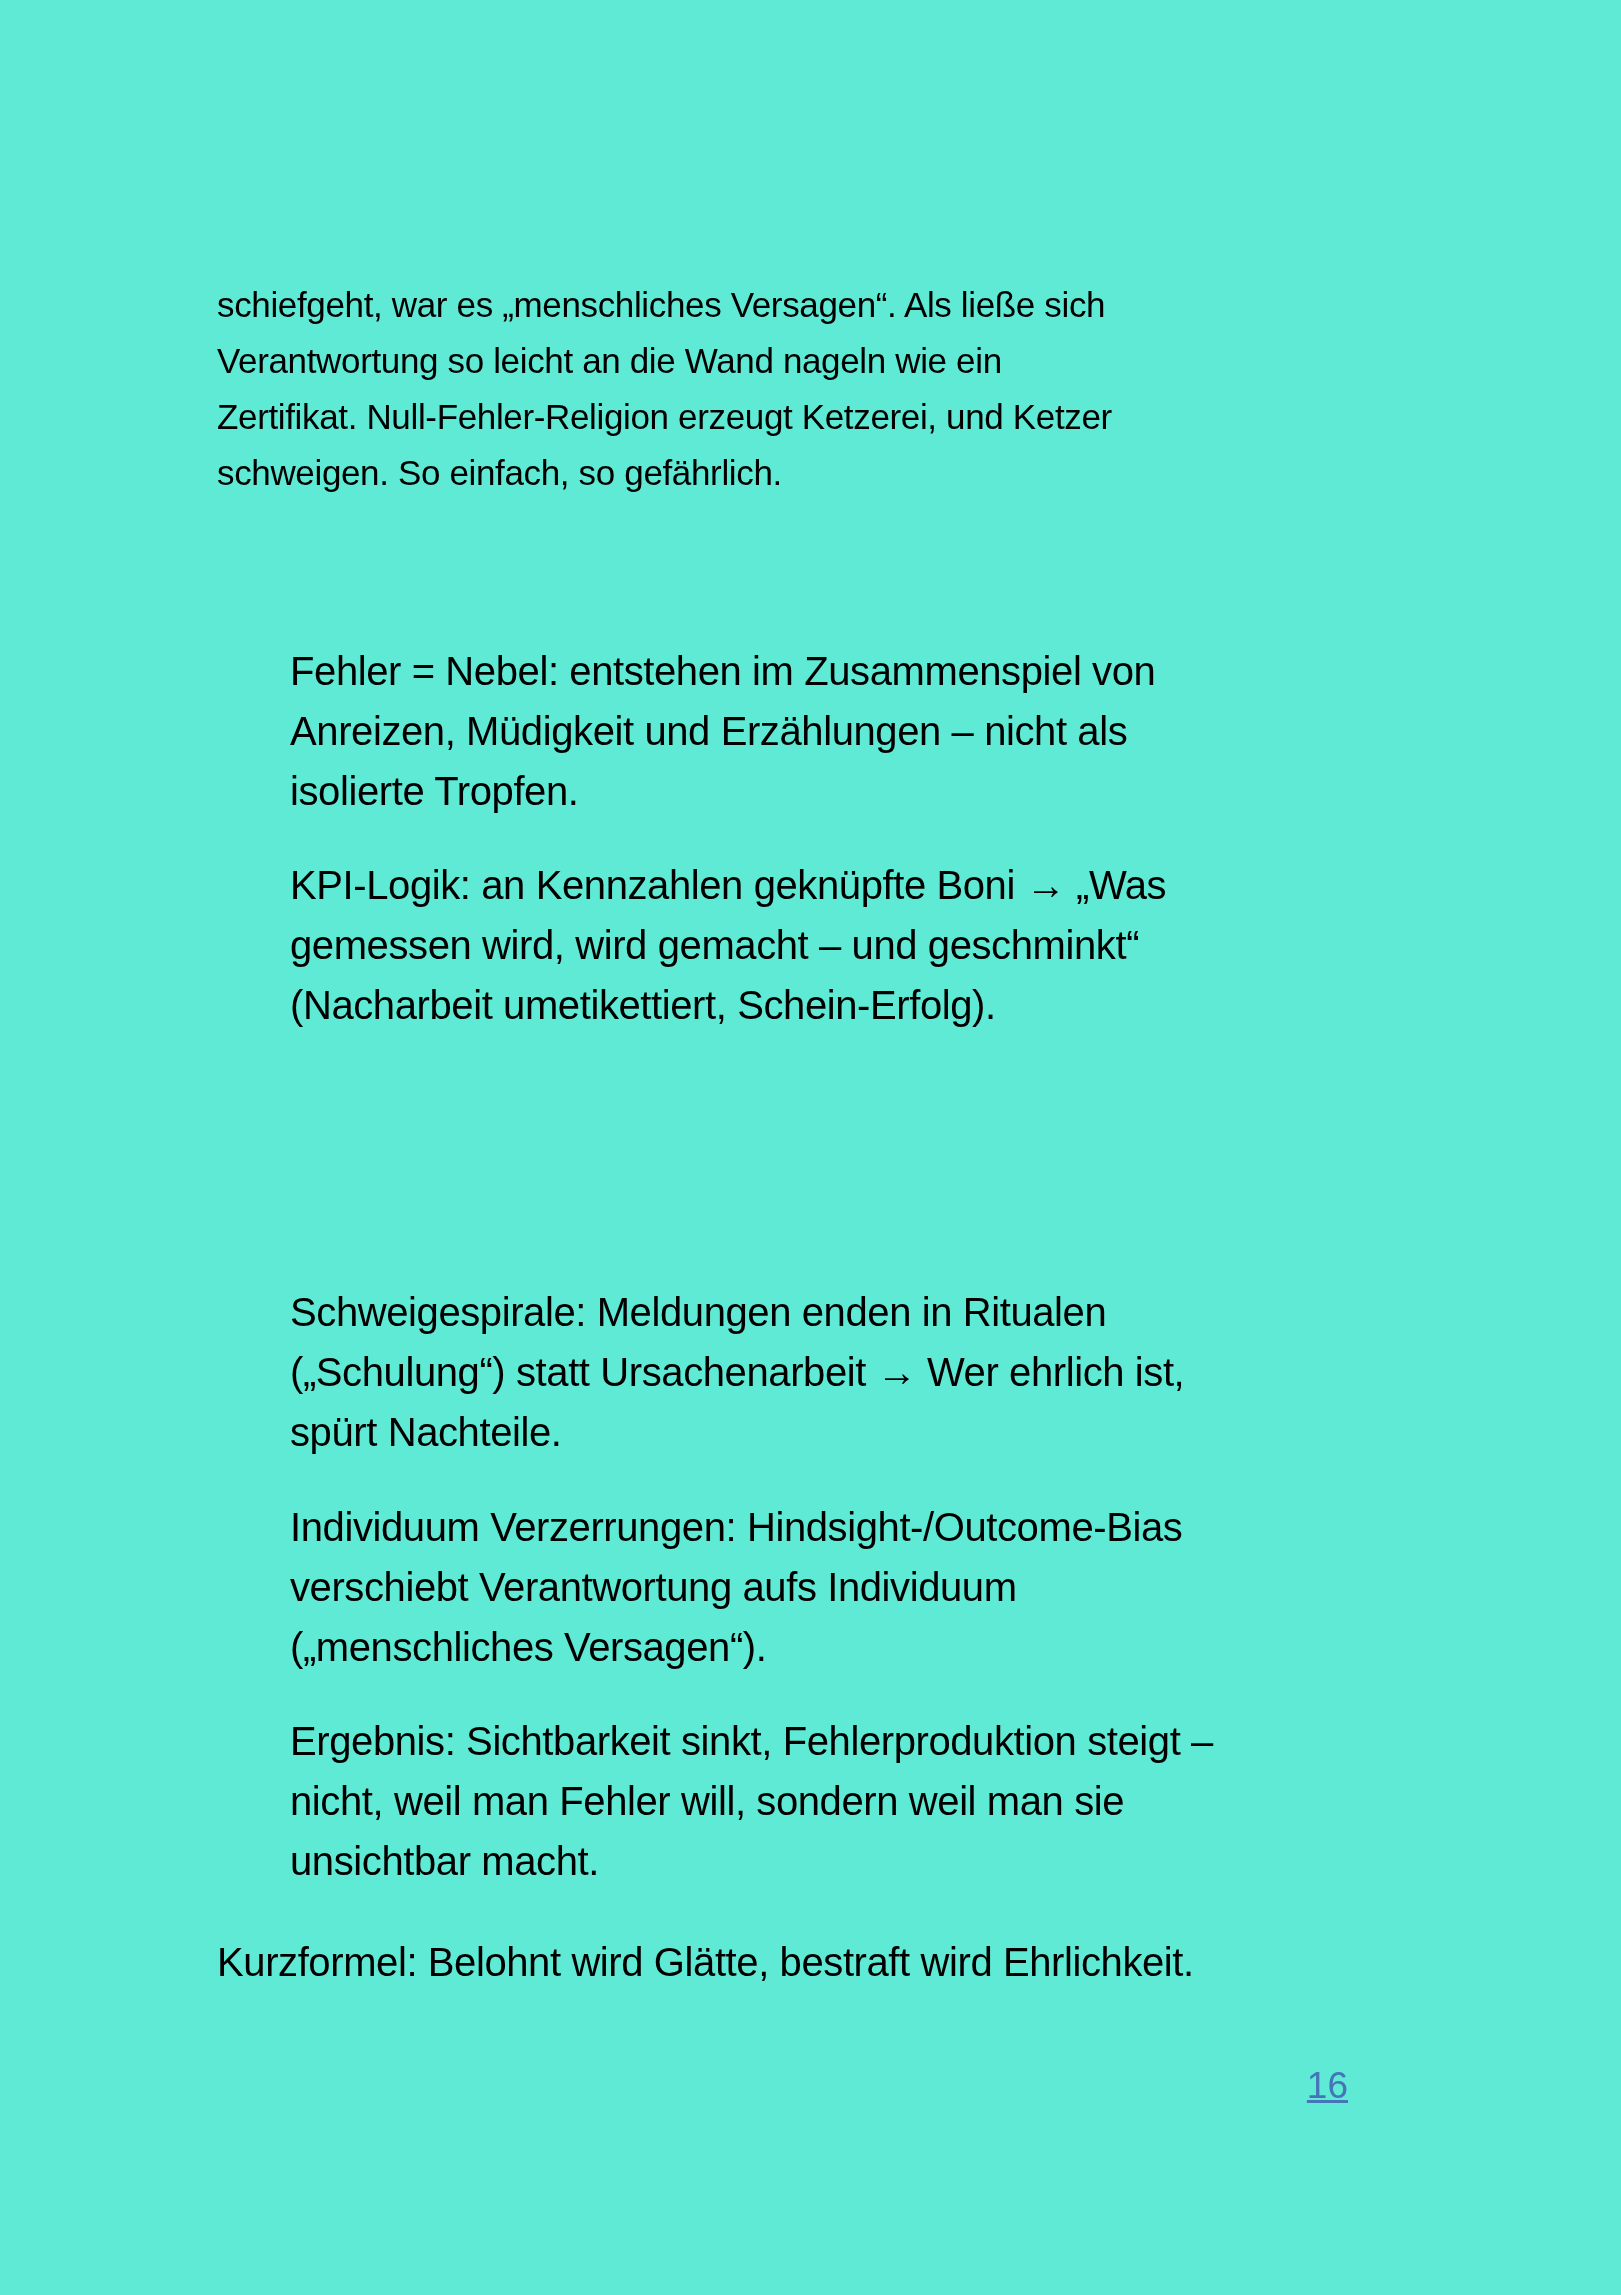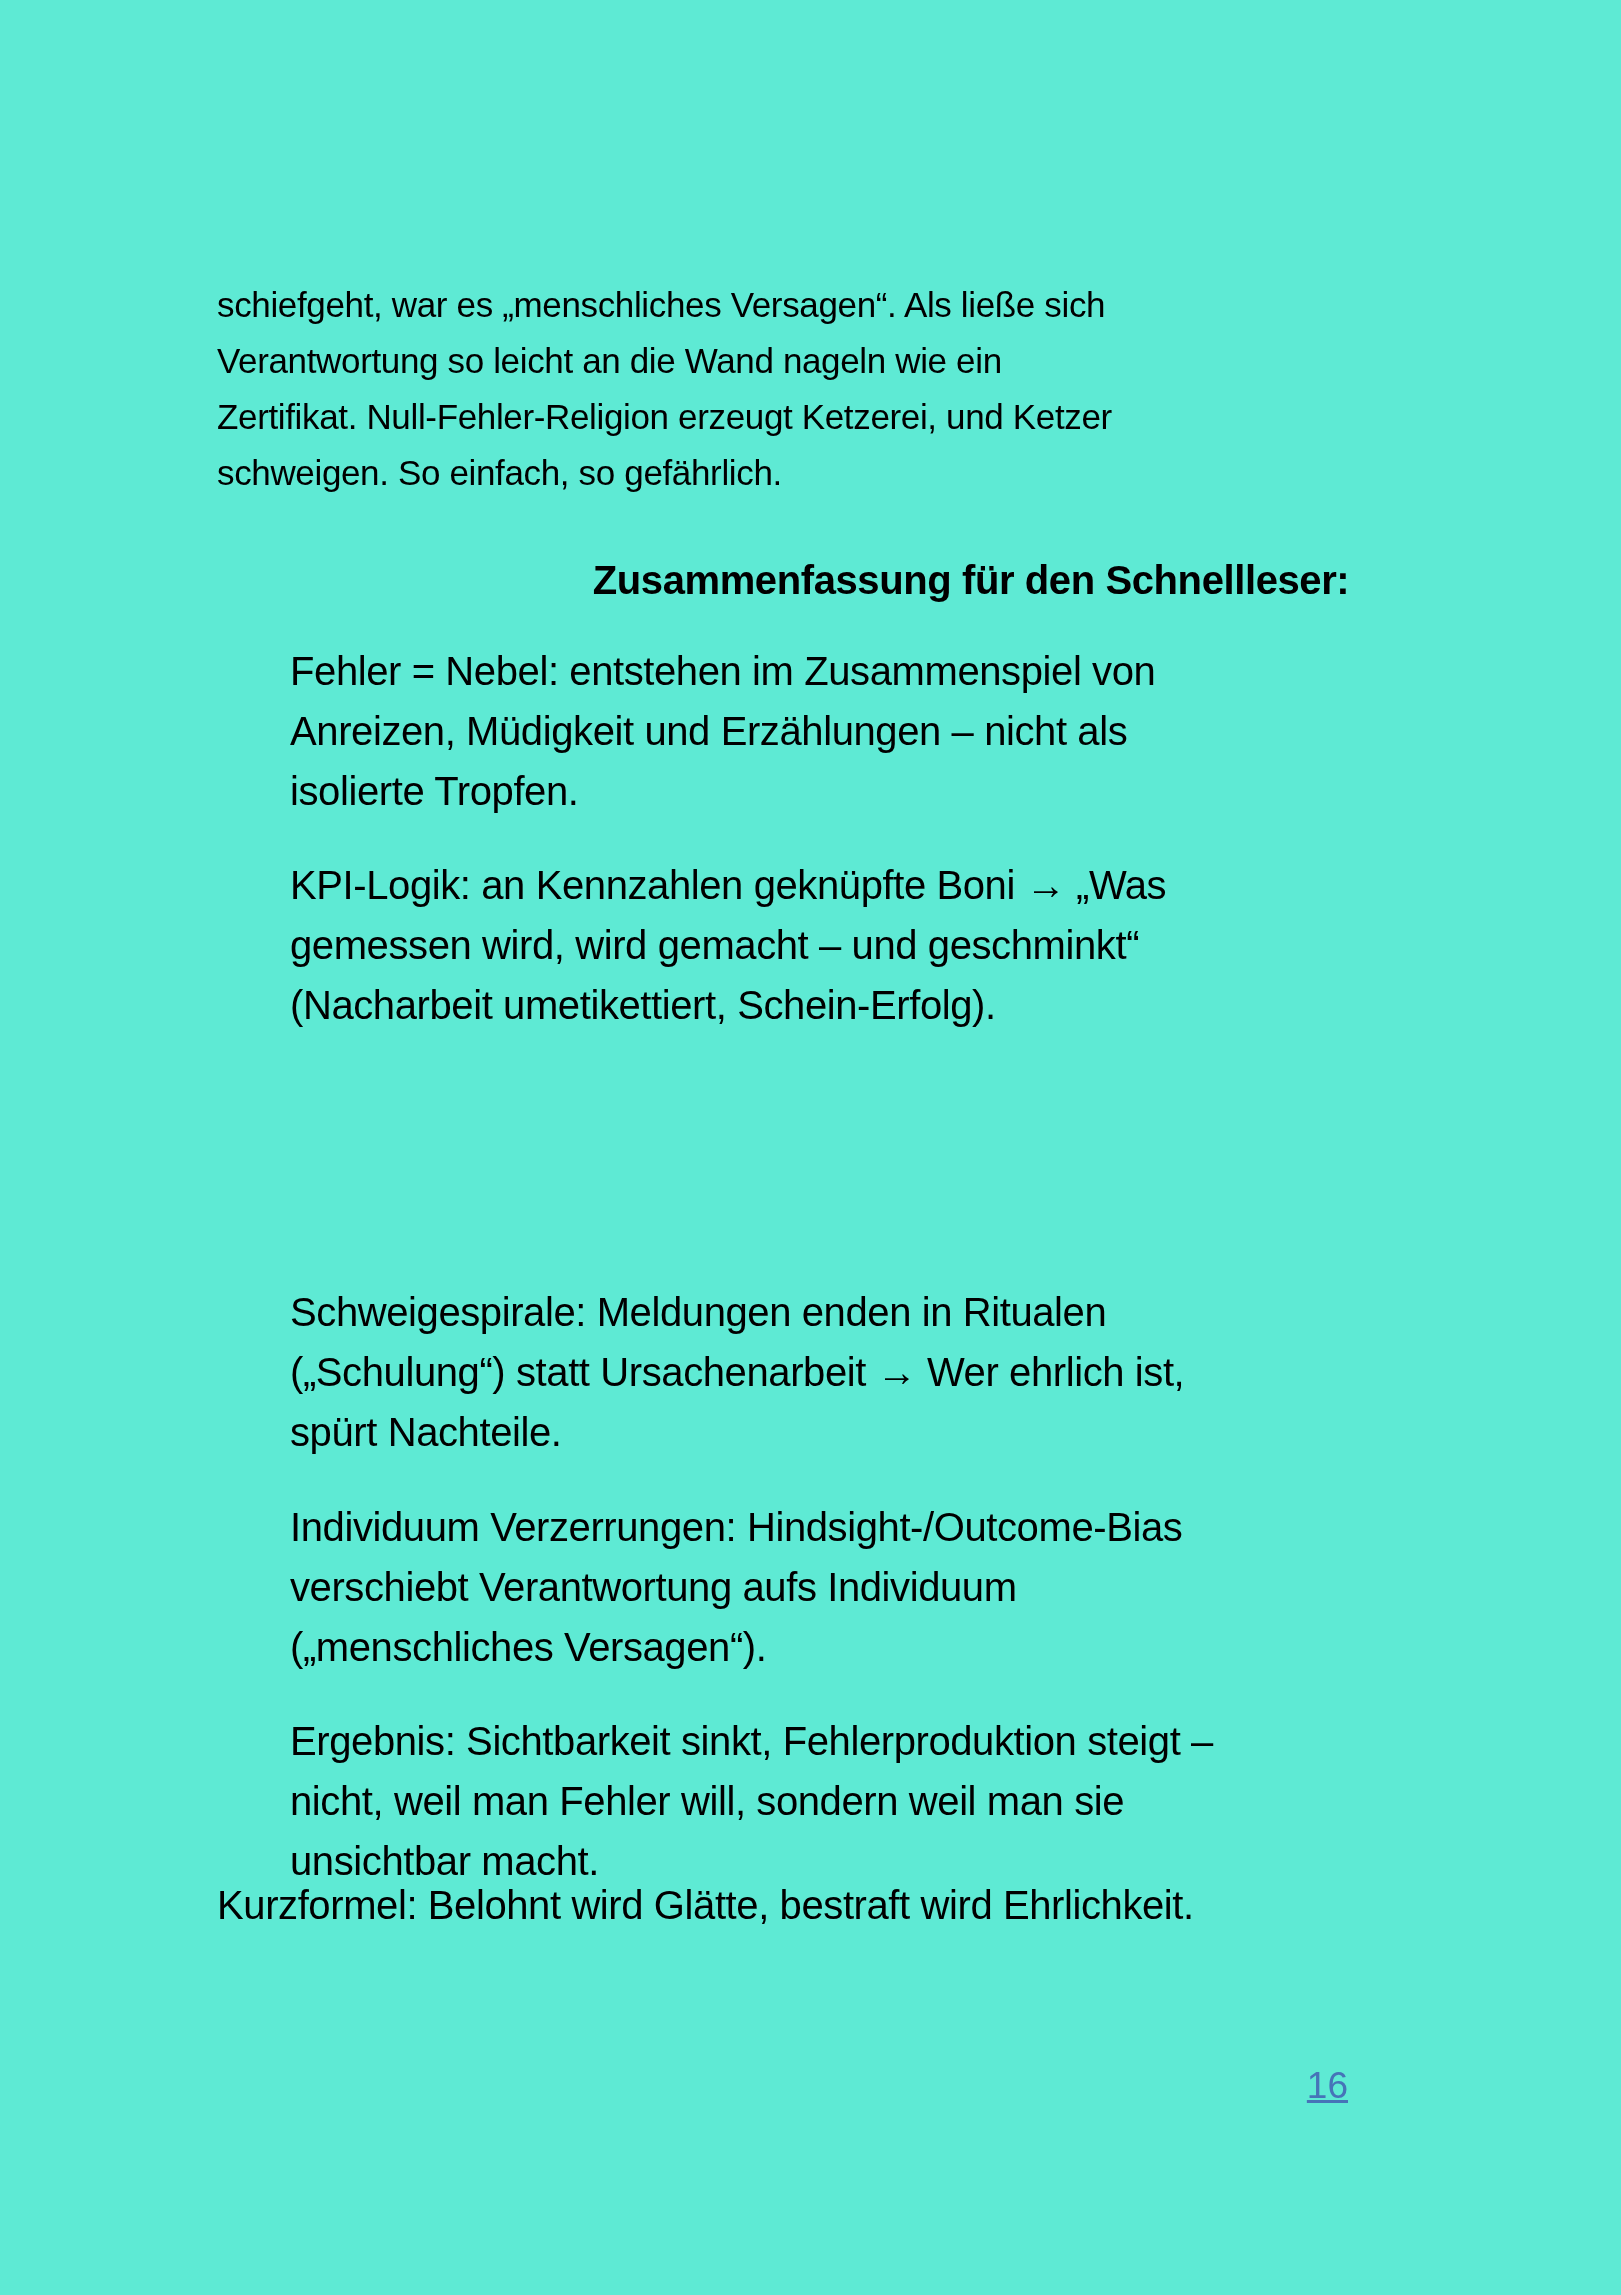--- a/index.html
+++ b/index.html
@@ -43,21 +43,21 @@
     left: 290px;
     width: 1183px;
     font-size: 40px;
     line-height: 60px;
   }
   .closing {
     left: 217px;
     width: 1257px;
     font-size: 40px;
     line-height: 60px;
-    top: 1875px;
+    top: 1932px;
   }
   .lead {
     font-weight: 400;
   }
   .body {
     font-weight: 400;
     white-space: pre-line;
   }
   .page-number {
     position: absolute;
@@ -79,21 +79,20 @@
 </head>
 <body>
 
 <div class="page">
 
   <div class="para intro">schiefgeht, war es „menschliches Versagen“. Als ließe sich
 Verantwortung so leicht an die Wand nageln wie ein
 Zertifikat. Null-Fehler-Religion erzeugt Ketzerei, und Ketzer
 schweigen. So einfach, so gefährlich.</div>
 
-  <div class="heading">Zusammenfassung für den Schnellleser:</div>
 
   <div class="para item item-a"><span class="lead">Fehler = Nebel:</span><span class="body"> entstehen im Zusammenspiel von
 Anreizen, Müdigkeit und Erzählungen – nicht als
 isolierte Tropfen.</span></div>
 
   <div class="para item item-b"><span class="lead">KPI-Logik:</span><span class="body"> an Kennzahlen geknüpfte Boni → „Was
 gemessen wird, wird gemacht – und geschminkt“
 (Nacharbeit umetikettiert, Schein-Erfolg).</span></div>
 
 

